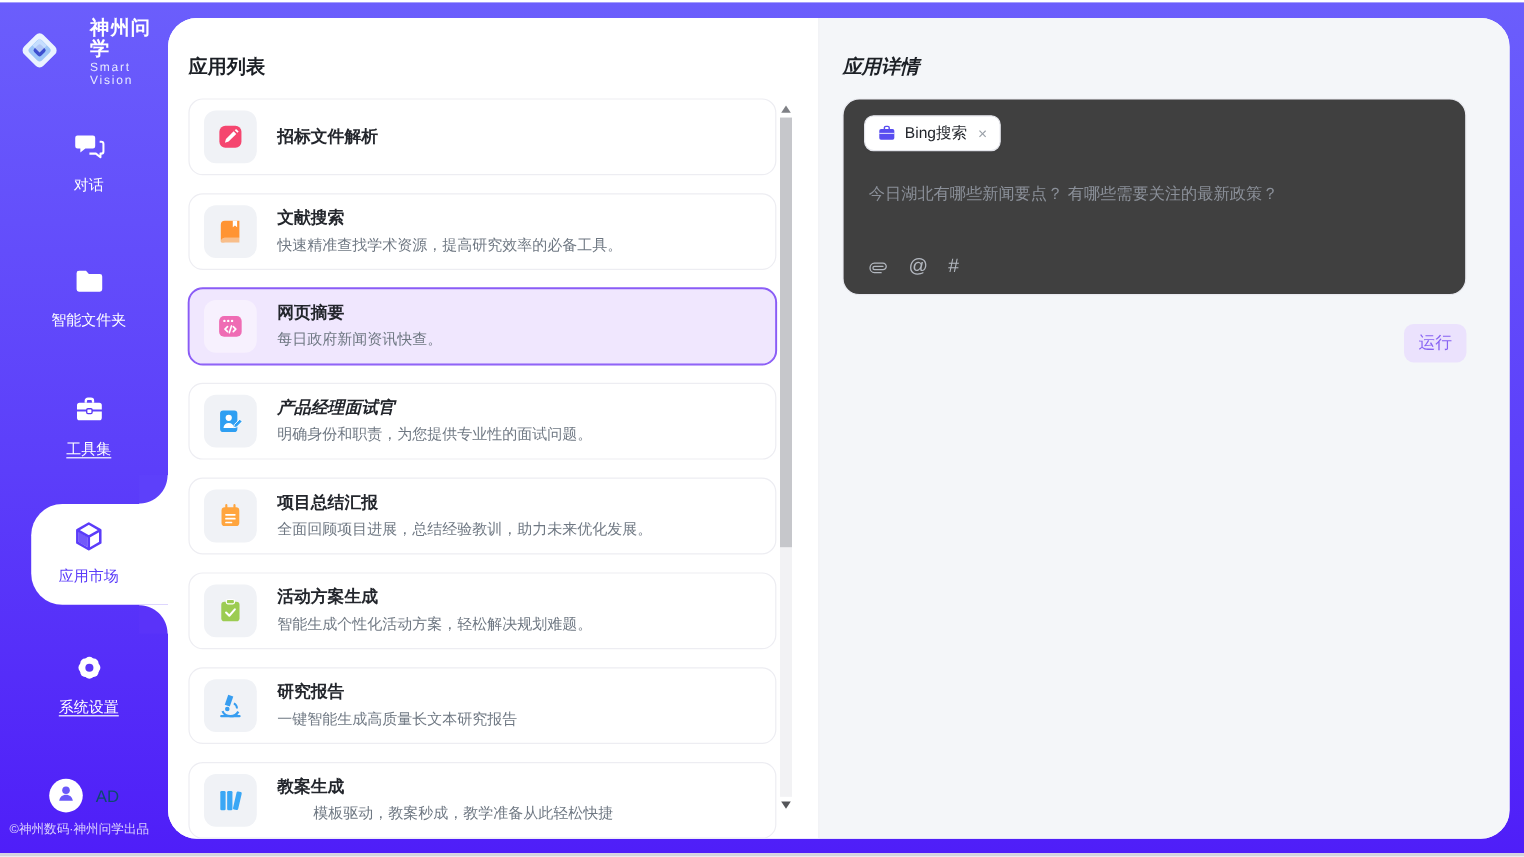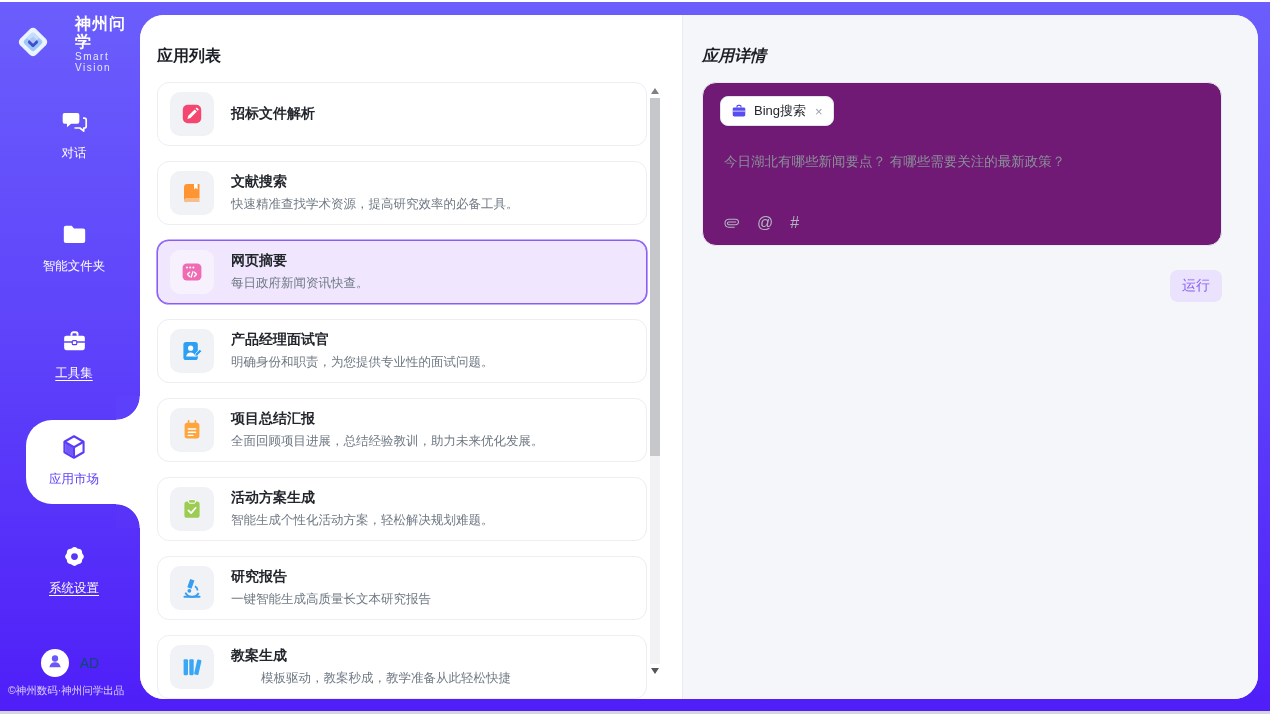--- a/index.html
+++ b/index.html
@@ -62,21 +62,21 @@
   
   .scrollbar { position:absolute; right:22px; top:70px; bottom:22px; width:10px; }
   .sb-track { position:absolute; top:13px; bottom:13px; left:0; width:10px; background:#f2f2f4; }
   .sb-thumb { position:absolute; top:13px; left:0; width:10px; height:358px; background:#c6c7cb; }
   .sb-up, .sb-down { position:absolute; left:0; width:10px; height:12px; display:flex; align-items:center; justify-content:center; }
   .sb-up { top:0; } .sb-down { bottom:0; }
   .tri-up { width:0; height:0; border-left:4px solid transparent; border-right:4px solid transparent; border-bottom:6px solid #7e8085; }
   .tri-down { width:0; height:0; border-left:4px solid transparent; border-right:4px solid transparent; border-top:6px solid #55565a; }
 
   
-  .detail-card { position:absolute; top:67px; left:19px; width:520px; height:164px; background:#701a75;
+  .detail-card { position:absolute; top:67px; left:19px; width:520px; height:164px; background:#404040;
     border:1px solid #e9eaf0; border-radius:14px; }
   .tool-tag { position:absolute; top:13px; left:17px; height:30px; display:inline-flex; align-items:center; gap:7px;
     padding:0 10px; border:1px solid #e3e4ea; border-radius:8px; background:#fff; box-shadow:0 1px 2px rgba(30,30,60,.04); cursor:pointer; }
   .tag-icon { color:#584df0; display:flex; }
   .tag-label { font-size:13px; color:#23262c; }
   .tag-close { font-size:13px; color:#9aa0a8; margin-left:2px; cursor:pointer; }
   .query-text { position:absolute; top:69px; left:21px; right:18px; font-size:13.5px; color:#8b9099; line-height:1.5; }
   .attach-row { position:absolute; left:20px; bottom:14px; display:flex; align-items:center; gap:17px; color:#b2b7bf; }
   .attach-glyph { font-size:16px; line-height:1; }
   .paperclip { display:flex; transform:rotate(45deg); }
@@ -220,21 +220,21 @@
       <span class="app-glyph" style="color: rgb(46, 159, 242); display: flex;">
                 <svg viewBox="0 0 24 24" width="24" height="24">
                   <rect x="3.4" y="3" width="14.4" height="18" rx="2.6" fill="currentColor"></rect>
                   <circle cx="10.6" cy="9.2" r="2.6" fill="#fff"></circle>
                   <path d="M6.2 17.6c.3-2.6 2.1-4 4.4-4s4.1 1.4 4.4 4z" fill="#fff"></path>
                   <path d="M15.2 14.9l4.6-4.6 2 2-4.6 4.6-2.5.5z" fill="currentColor" stroke="#fff" stroke-width=".8"></path>
                 </svg>
               </span>
     </span>
     <span class="app-text">
-      <span class="app-title" style="display:block;">产品经理面试官</span>
+      <span class="app-title" style="display:block;font-style:italic;">产品经理面试官</span>
       <span class="app-desc" style="display:block;">明确身份和职责，为您提供专业性的面试问题。</span>
     </span>
   </div>
           <div class="app-card">
     <span class="app-icon-box">
       <span class="app-glyph" style="color: rgb(255, 165, 62); display: flex;">
                 <svg viewBox="0 0 24 24" width="24" height="24">
                   <rect x="4.6" y="4.8" width="14.8" height="15.6" rx="2.6" fill="currentColor"></rect>
                   <path d="M8.6 3v3.4M15.4 3v3.4" stroke="currentColor" stroke-width="1.8" stroke-linecap="round"></path>
                   <path d="M8.3 11h7.4M8.3 14.2h7.4M8.3 17.4h4.6" stroke="#fff" stroke-width="1.4" stroke-linecap="round"></path>

